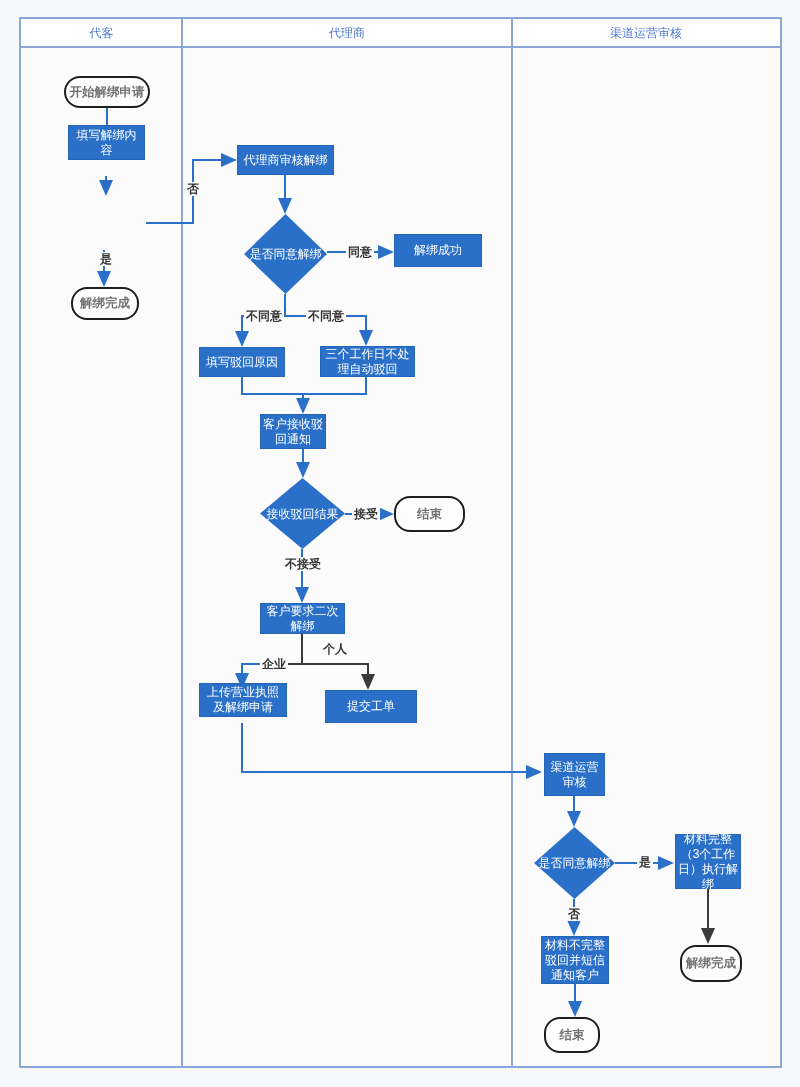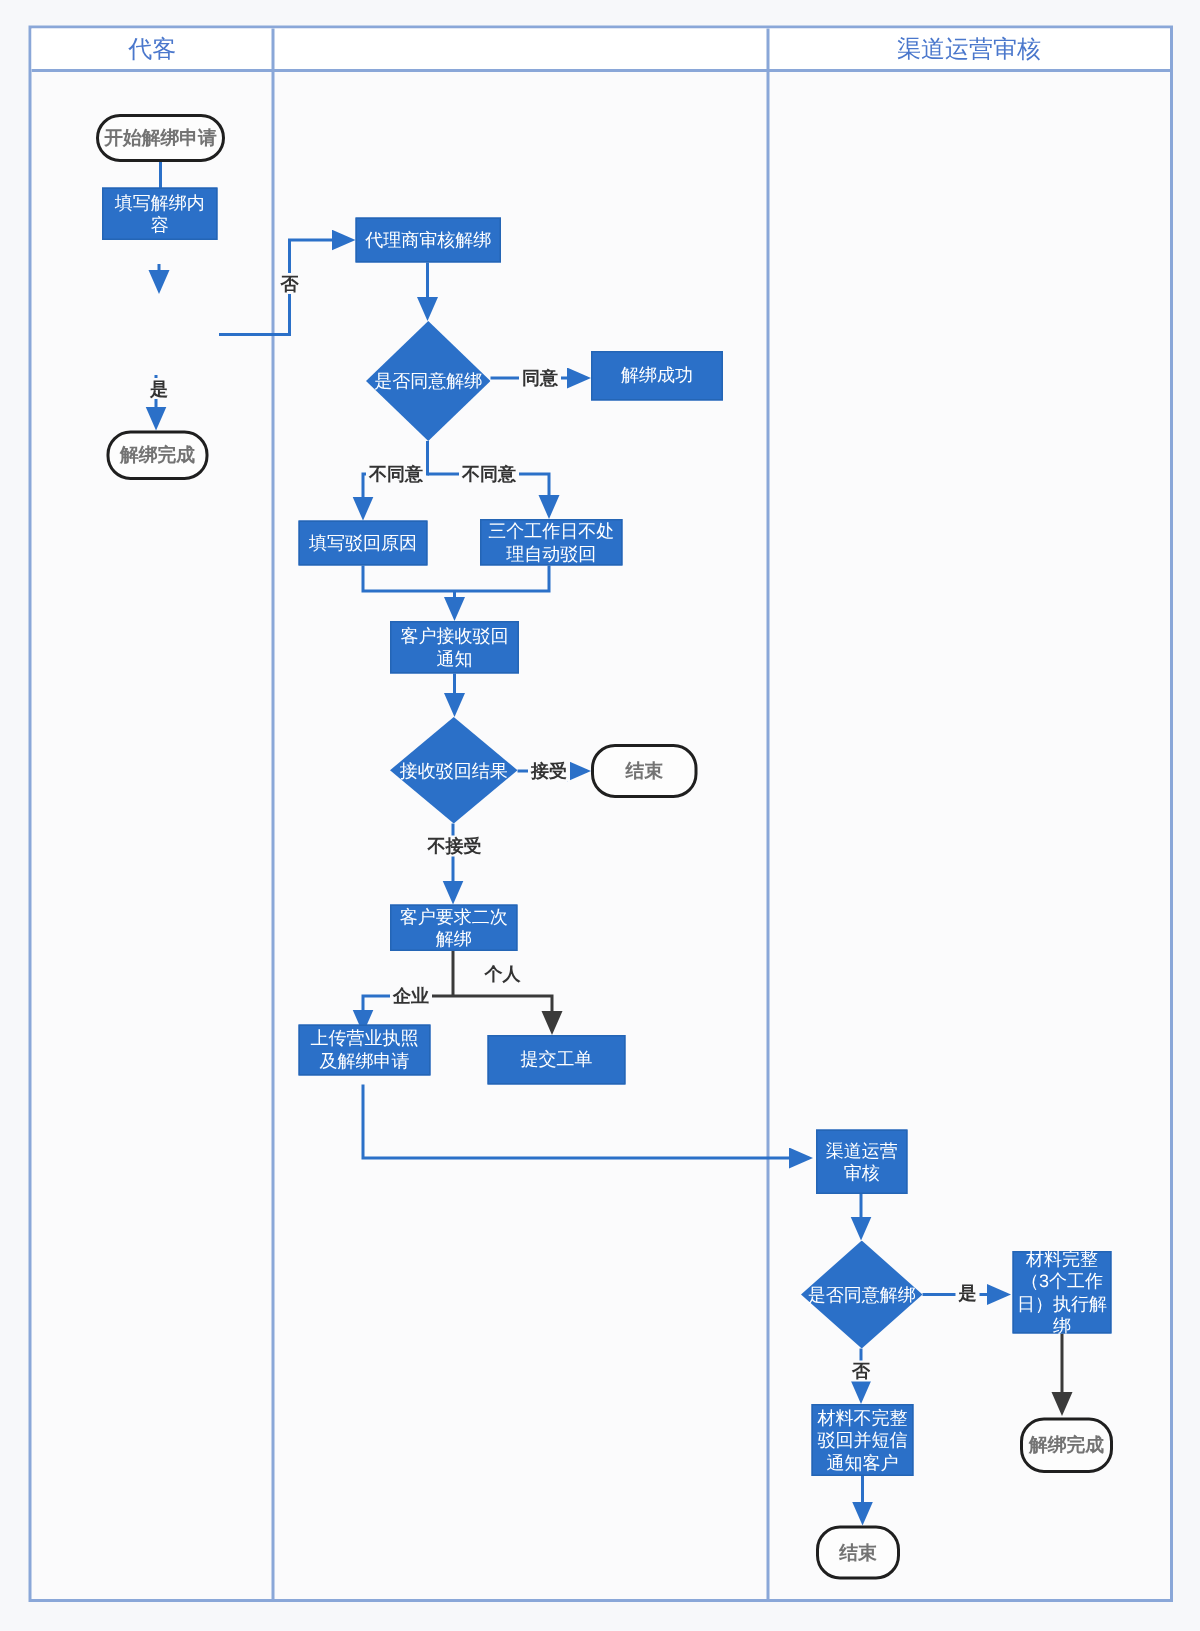--- a/index.html
+++ b/index.html
@@ -23,21 +23,21 @@
   }
   .head-band{
     position:absolute;left:0;top:0;right:0;height:29px;
     background:#ffffff;
     border-bottom:2px solid #8aa7d8;
     box-sizing:border-box;
   }
   .head-cell{
     position:absolute;top:0;height:29px;
     display:flex;align-items:center;justify-content:center;
-    font-size:16px;color:#4a77cc;
+    font-size:12px;color:#4a77cc;
   }
   .lane-divider{
     position:absolute;top:0;bottom:0;width:2px;
     background:#8aa7d8;
   }
   .connectors{position:absolute;left:0;top:0;z-index:1;}
   .node{
     position:absolute;box-sizing:border-box;z-index:2;
     display:flex;align-items:center;justify-content:center;
     text-align:center;
@@ -77,20 +77,21 @@
   }
 </style>
 </head>
 <body>
 
 <div class="stage">
   <div class="frame">
 
     <div class="head-band"></div>
     <div class="head-cell" style="left:0;width:161px;">代客</div>
+    <div class="head-cell" style="left:161px;width:330px;">代理商</div>
     <div class="head-cell" style="left:491px;width:268px;">渠道运营审核</div>
     <div class="lane-divider" style="left:160px;"></div>
     <div class="lane-divider" style="left:490px;"></div>
 
     <svg class="connectors" width="759" height="1047" viewBox="0 0 759 1047">
       <defs>
         <marker id="ab" markerWidth="9" markerHeight="8" refX="6.5" refY="3.5" orient="auto">
           <path d="M0,0 L8,3.5 L0,7 z" fill="#2b70c8"></path>
         </marker>
         <marker id="ak" markerWidth="9" markerHeight="8" refX="6.5" refY="3.5" orient="auto">
@@ -131,21 +132,21 @@
     <div class="node term" style="left:50px;top:268px;width:68px;height:33px;">解绑完成</div>
 
     <div class="node proc" style="left:216px;top:126px;width:97px;height:30px;">代理商审核解绑</div>
     <div class="node diamond" style="left:223px;top:195px;width:83px;height:80px;">
       <div class="dshape"></div>
       <span class="dtext">是否同意解绑</span>
     </div>
     <div class="node proc" style="left:373px;top:215px;width:88px;height:33px;">解绑成功</div>
     <div class="node proc" style="left:178px;top:328px;width:86px;height:30px;">填写驳回原因</div>
     <div class="node proc" style="left:299px;top:327px;width:95px;height:31px;">三个工作日不处理自动驳回</div>
-    <div class="node proc" style="left:239px;top:395px;width:86px;height:35px;">客户接收驳回通知</div>
+    <div class="node proc" style="left:239px;top:395px;width:66px;height:35px;">客户接收驳回通知</div>
     <div class="node diamond" style="left:239px;top:459px;width:85px;height:71px;">
       <div class="dshape"></div>
       <span class="dtext">接收驳回结果</span>
     </div>
     <div class="node term" style="left:373px;top:477px;width:71px;height:36px;">结束</div>
     <div class="node proc" style="left:239px;top:584px;width:85px;height:31px;">客户要求二次解绑</div>
     <div class="node proc" style="left:178px;top:664px;width:88px;height:34px;">上传营业执照及解绑申请</div>
     <div class="node proc" style="left:304px;top:671px;width:92px;height:33px;">提交工单</div>
 
     <div class="node proc" style="left:523px;top:734px;width:61px;height:43px;">渠道运营审核</div>

